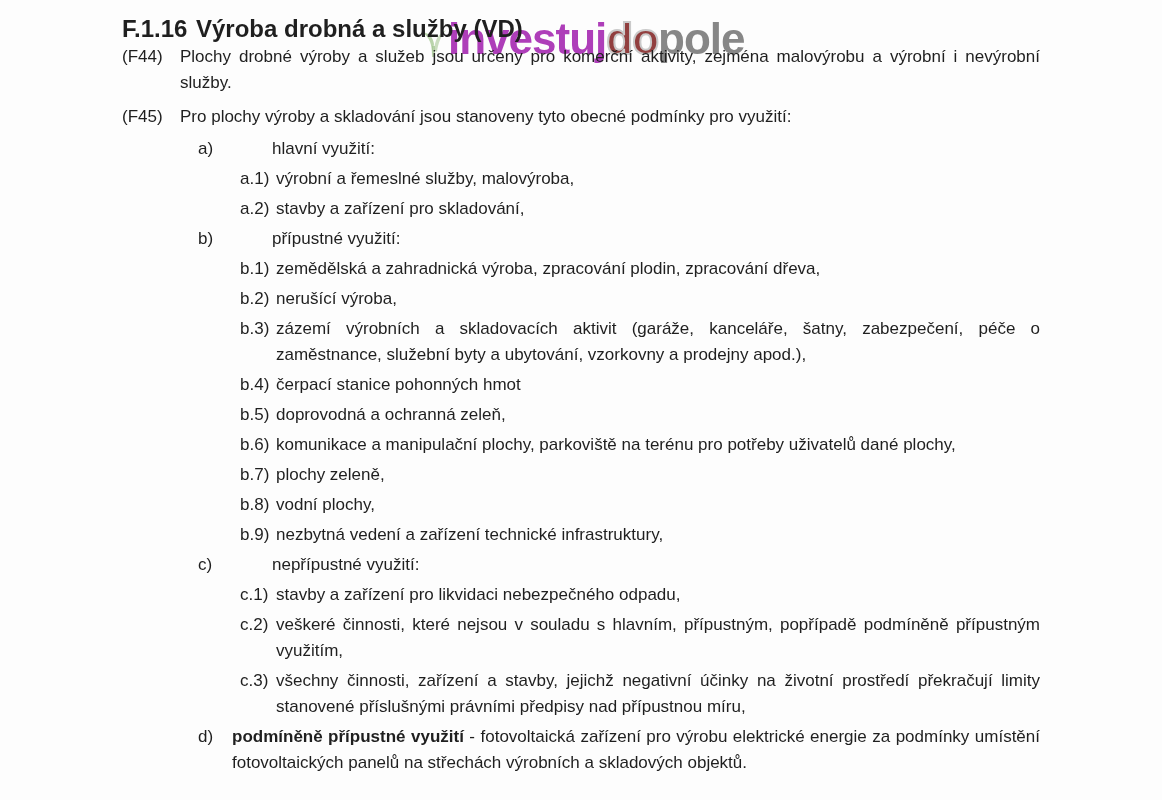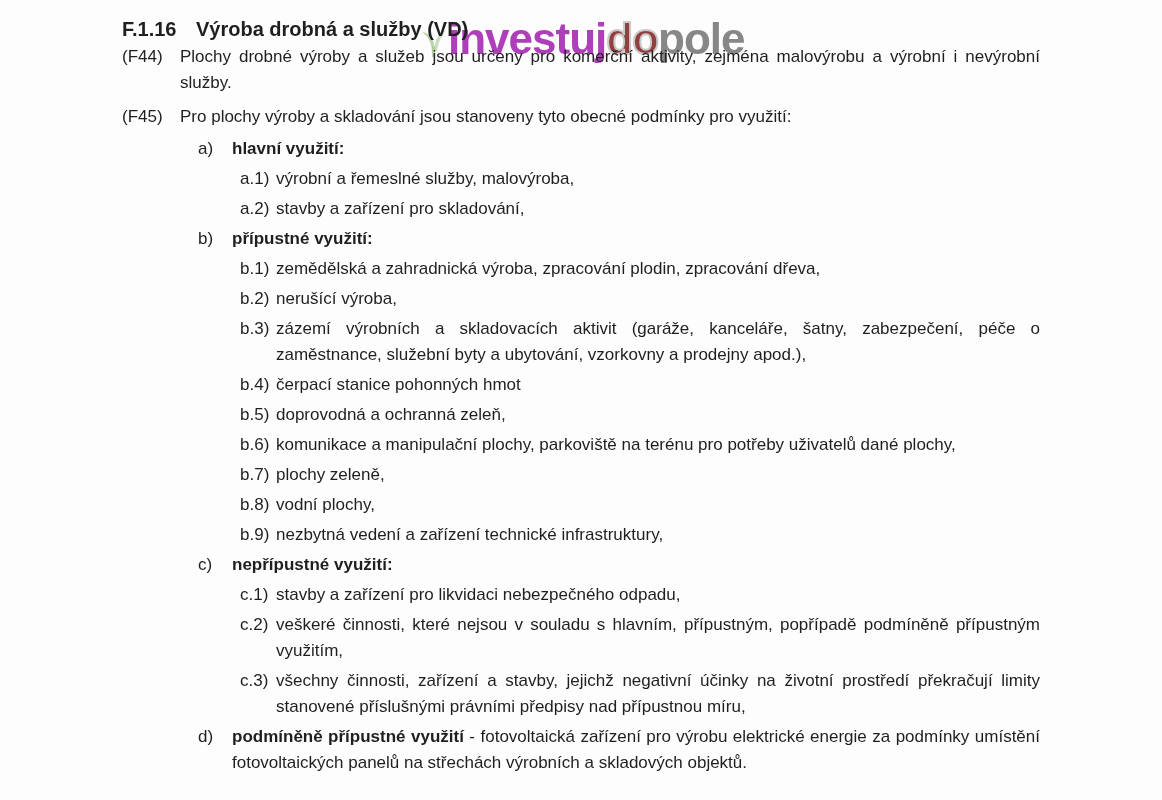--- a/index.html
+++ b/index.html
@@ -16,39 +16,39 @@
     position: absolute;
     left: 122px;
     top: 16px;
     width: 918px; 
     font-size: 17px;
     line-height: 26px;
   }
   .title-row {
     display: flex;
     font-weight: bold;
-    font-size: 20px;
+    font-size: 24px;
     line-height: 26px;
   }
   .title-row .sec-num { width: 74px; flex: none; }
   .para {
     display: flex;
     margin-top: 8px;
   }
   .para.first { margin-top: 2px; }
   .para .ref { width: 58px; flex: none; }
   .para .ptext { flex: 1; text-align: justify; }
   .para .ptext.single { text-align: left; }
   .sections { margin-top: 6px; margin-left: 76px; } 
   .sec-row {
     display: flex;
     margin-bottom: 4px;
   }
   .sec-row .sec-label { width: 34px; flex: none; }
-  .sec-row .sec-heading { font-weight: bold; }
+  .sec-row .sec-heading { font-weight: normal; margin-left: 40px; }
   .item-row {
     display: flex;
     margin-left: 42px; 
     margin-bottom: 4px;
   }
   .item-row .item-num { width: 36px; flex: none; }
   .item-row .item-text { flex: 1; }
   .item-row .item-text.justify { text-align: justify; }
   .sec-row .sec-body { flex: 1; text-align: justify; }
   .sec-row .sec-body .d-heading { font-weight: bold; }

